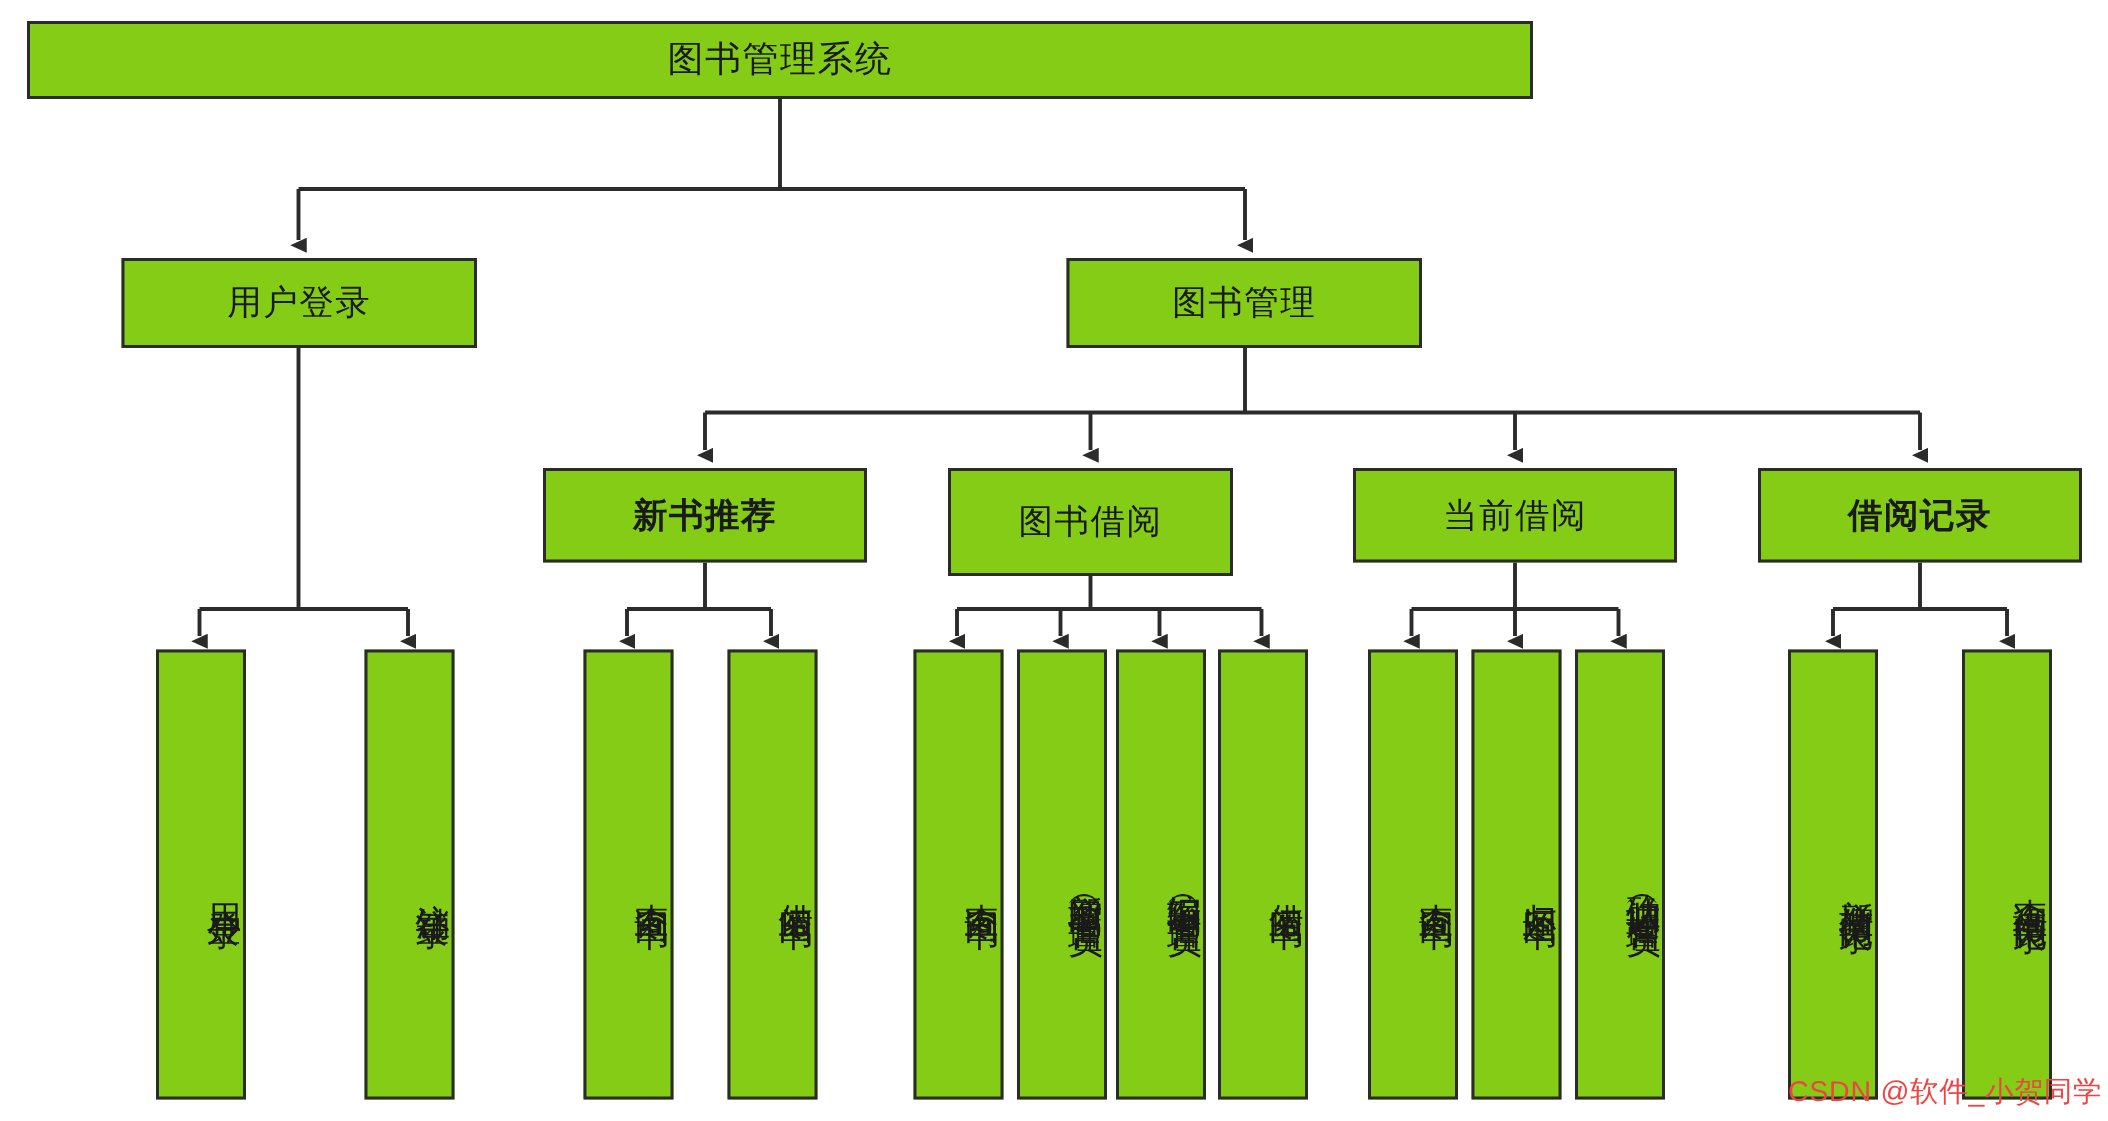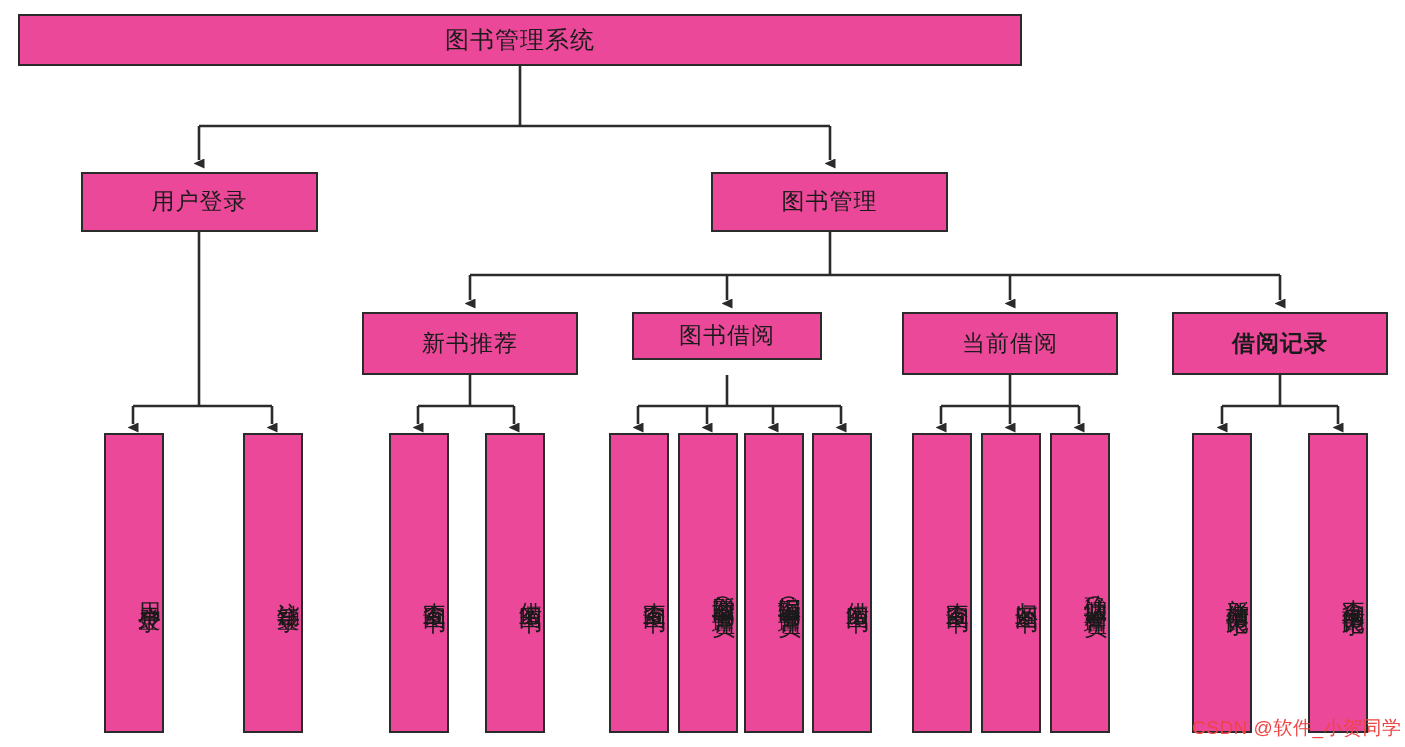--- a/index.html
+++ b/index.html
@@ -21,21 +21,21 @@
     position: absolute;
     left: 0;
     top: 0;
     width: 1405px;
     height: 747px;
     pointer-events: none;
   }
   .node {
     position: absolute;
     box-sizing: border-box;
-    background: #ec4899;
+    background: #84cc16;
     border: 2px solid #2b2b2b;
     display: flex;
     align-items: center;
     justify-content: center;
     color: #1a1a1a;
   }
   .node.horizontal {
     font-size: 23px;
     letter-spacing: 1px;
     line-height: 1.1;
@@ -127,24 +127,24 @@
     <span class="label">图书管理系统</span>
   </div>
 
   <div class="node horizontal" style="left:81px; top:172px; width:237px; height:60px;">
     <span class="label">用户登录</span>
   </div>
   <div class="node horizontal" style="left:711px; top:172px; width:237px; height:60px;">
     <span class="label">图书管理</span>
   </div>
 
-  <div class="node horizontal" style="left:362px; top:312px; width:216px; height:63px;">
+  <div class="node horizontal" style="left:362px; top:312px; width:216px; height:63px;font-weight:bold;">
     <span class="label">新书推荐</span>
   </div>
-  <div class="node horizontal" style="left:632px; top:312px; width:190px; height:48px;">
+  <div class="node horizontal" style="left:632px; top:312px; width:190px; height:72px;">
     <span class="label">图书借阅</span>
   </div>
   <div class="node horizontal" style="left:902px; top:312px; width:216px; height:63px;">
     <span class="label">当前借阅</span>
   </div>
   <div class="node horizontal" style="left:1172px; top:312px; width:216px; height:63px;font-weight:bold;">
     <span class="label">借阅记录</span>
   </div>
 
   <div class="node vertical" style="left:104px; top:433px; width:60px; height:300px;">

